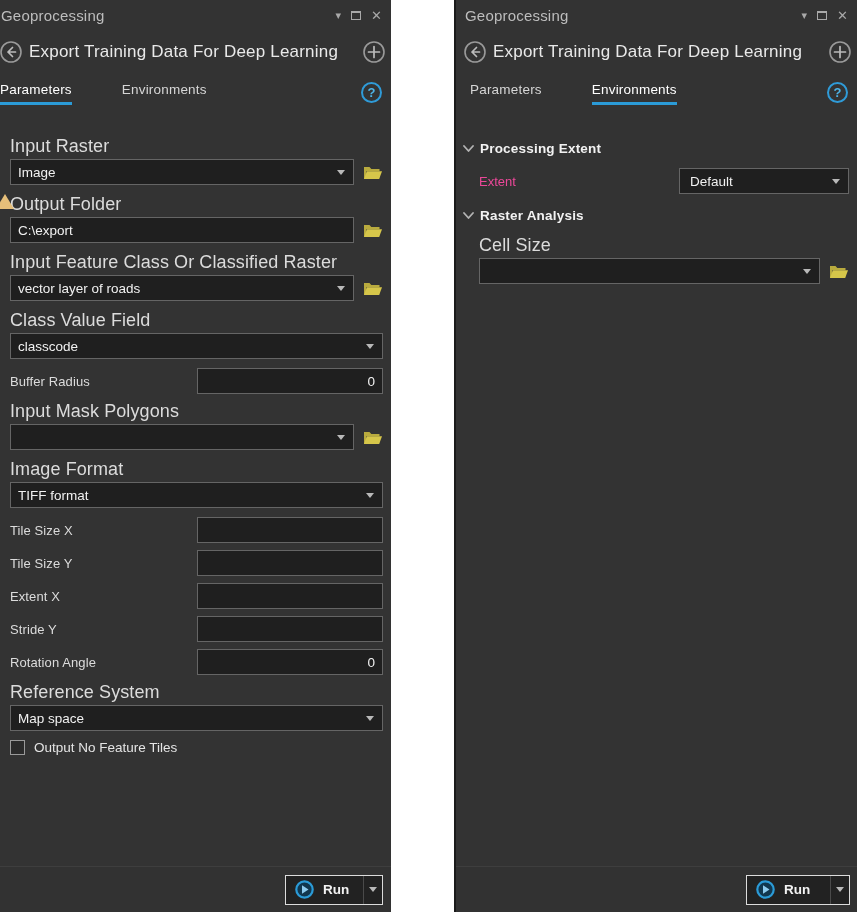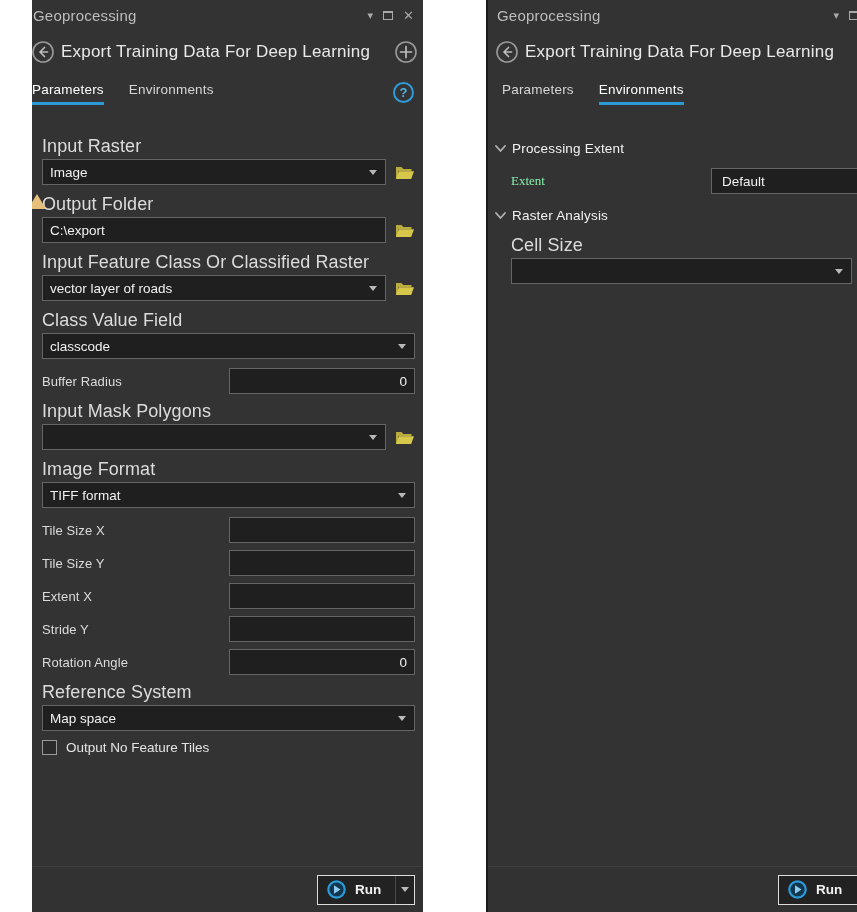--- a/index.html
+++ b/index.html
@@ -1,20 +1,20 @@
 <!DOCTYPE html>
 <html><head>
 <meta charset="utf-8">
 <style>
   * { margin:0; padding:0; box-sizing:border-box; }
   html,body { width:857px; height:912px; background:#ffffff; overflow:hidden;
               font-family:"Liberation Sans", sans-serif; }
 
   .panel { position:absolute; top:0; height:912px; background:#333333;
-           display:flex; flex-direction:column; overflow:hidden; color:#e0e0e0;margin-left:32px; }
+           display:flex; flex-direction:column; overflow:hidden; color:#e0e0e0; }
   .panel-left  { left:0;   width:391px; }
   .panel-right { left:454px; width:403px; border-left:2px solid #1b1b1b; }
 
   
   .titlebar { height:30px; flex:0 0 auto; display:flex; align-items:center; padding-right:9px; }
   .panel-left  .titlebar { padding-left:1px; }
   .panel-right .titlebar { padding-left:9px; }
   .pane-title { font-size:15px; color:#bdbdbd; letter-spacing:.2px; }
   .win-icons { margin-left:auto; display:flex; align-items:center; gap:10px; }
   .win-icon { color:#a9a9a9; font-size:11px; line-height:1; cursor:default; }
@@ -23,21 +23,21 @@
 
   
   .tool-header { height:44px; flex:0 0 auto; display:flex; align-items:center; padding-right:6px; }
   .panel-left  .tool-header { padding-left:0; }
   .panel-right .tool-header { padding-left:8px; }
   .circle-btn { width:22px; height:22px; flex:0 0 auto; }
   .tool-title { font-size:17px; color:#e9e9e9; margin-left:7px; white-space:nowrap; letter-spacing:.2px; }
   .plus-btn { margin-left:auto; }
 
   
-  .tabs { height:41px; flex:0 0 auto; display:flex; align-items:flex-start; padding-top:8px; padding-right:9px; }
+  .tabs { height:41px; flex:0 0 auto; display:flex; align-items:flex-start; padding-top:8px; padding-right:9px;gap:25px; }
   .panel-left  .tabs { padding-left:0; }
   .panel-right .tabs { padding-left:14px; }
   .tab { font-size:13.5px; color:#d6d6d6; margin-right:25px; padding-bottom:5px;
          border-bottom:3px solid transparent; cursor:default; letter-spacing:.2px; }
   .tab.active { color:#ffffff; border-bottom-color:#2b9bd7; }
   .help-btn { margin-left:auto; width:21px; height:21px; border:2px solid #2f9bd8; border-radius:50%;
               color:#4db4e8; font-size:13px; font-weight:bold; display:flex; align-items:center;
               justify-content:center; }
 
   
@@ -66,23 +66,23 @@
   .checkbox { width:15px; height:15px; border:1px solid #9a9a9a; background:#2b2b2b; flex:0 0 auto; }
   .cblabel { font-size:13.5px; color:#e4e4e4; margin-left:9px; }
 
   .warn-tri { position:absolute; left:-14px; top:0; width:0; height:0;
               border-left:9px solid transparent; border-right:9px solid transparent;
               border-bottom:15px solid #e6bf7a; }
 
   
   .section-header { display:flex; align-items:center; margin-bottom:12px; }
   .section-header svg { flex:0 0 auto; margin-right:6px; }
-  .section-title { font-size:13.5px; font-weight:normal; color:#f2f2f2; letter-spacing:.2px; }
+  .section-title { font-size:13.5px; font-weight:bold; color:#f2f2f2; letter-spacing:.2px; }
   .env-row { display:flex; align-items:center; margin:0 0 14px 16px; height:26px; }
-  .env-label { font-size:13px; color:#86efac; flex:1 1 auto;font-family:Liberation Serif, serif; }
+  .env-label { font-size:13px; color:#ec4899; flex:1 1 auto; }
   .combo.extent { flex:0 0 170px;padding-left:10px; }
   .env-group { margin-left:16px; }
 
   
   .footer { flex:0 0 46px; border-top:1px solid #3e3e3e; background:#323232;
             display:flex; align-items:center; justify-content:flex-end; padding-right:8px;font-weight:bold; }
   .run-btn { height:30px; width:98px; border:1px solid #dcdcdc; background:#222222;
              display:flex; align-items:center; }
   .panel-right .run-btn { width:104px; margin-right:-1px; }
   .run-play { margin-left:9px; flex:0 0 auto; width:19px; height:19px; }

